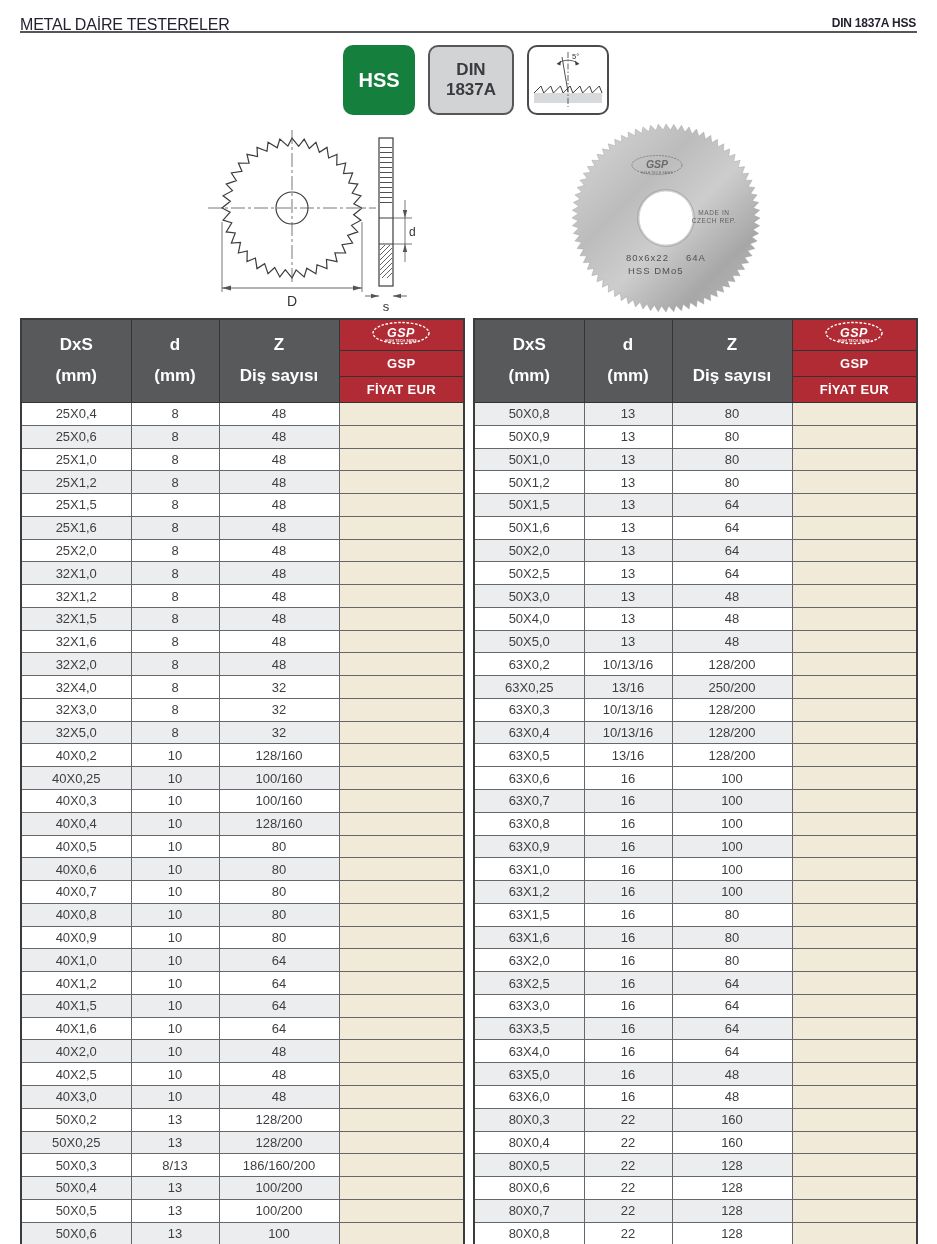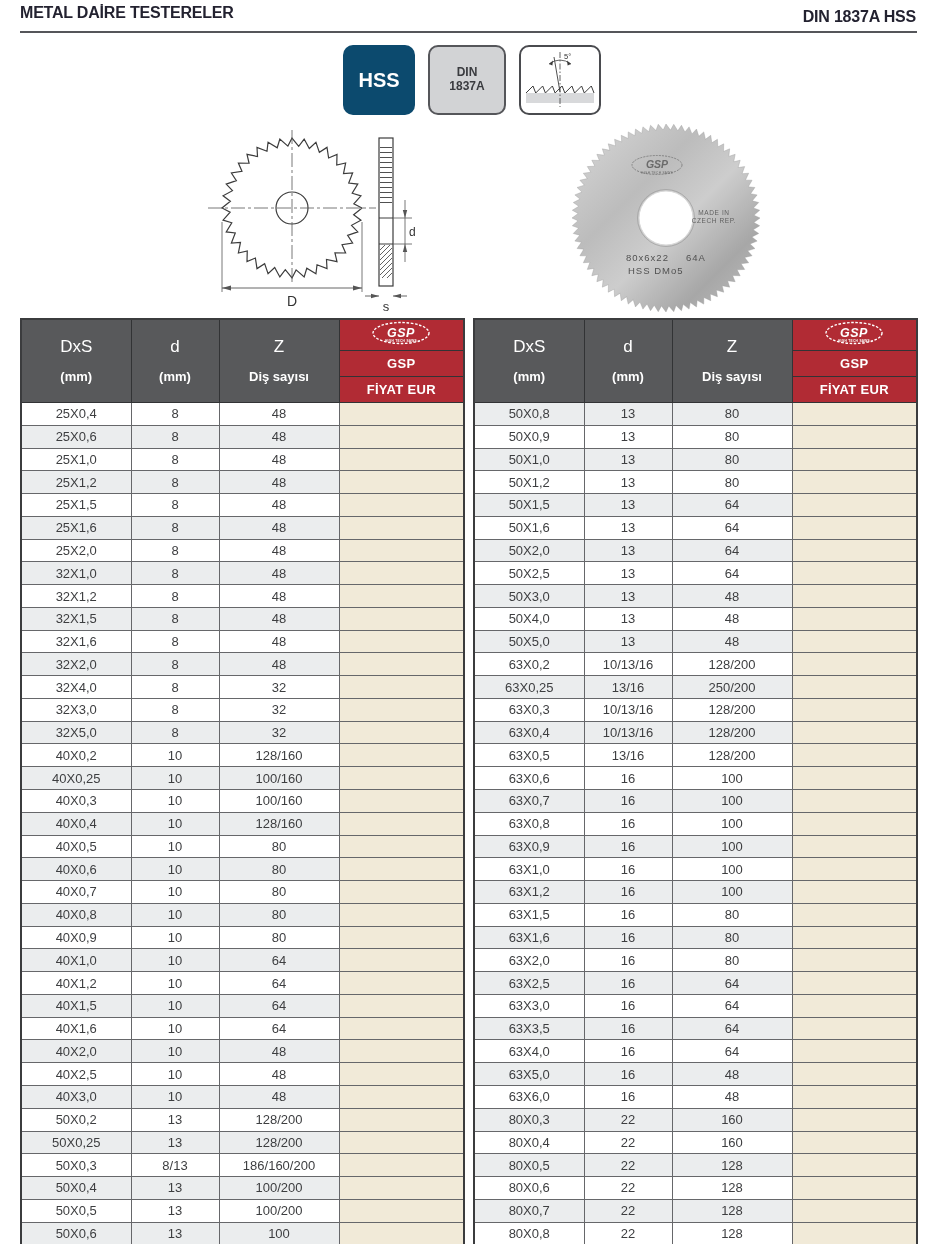--- a/index.html
+++ b/index.html
@@ -1,32 +1,32 @@
 <!DOCTYPE html>
 <html><head>
 <meta charset="utf-8">
 <style>
   html,body{margin:0;padding:0;background:#fff;}
   .page{position:relative;width:937px;height:1244px;background:#ffffff;
         font-family:"Liberation Sans",sans-serif;overflow:hidden;}
 
   
-  .page-title{position:absolute;left:20px;top:4px;font-size:16px;font-weight:bold;
+  .page-title{position:absolute;left:20px;top:16px;font-size:16px;font-weight:normal;
               color:#232230;letter-spacing:-.2px;}
-  .page-std{position:absolute;right:21px;top:8px;font-size:16px;font-weight:bold;
+  .page-std{position:absolute;right:21px;top:16px;font-size:12px;font-weight:bold;
             color:#232230;letter-spacing:-.2px;padding-left:17px;}
   .header-rule{position:absolute;left:20px;width:897px;top:31px;height:2px;background:#55565a;}
 
   
   .badges{position:absolute;left:343px;top:45px;display:flex;gap:13px;}
   .badge{height:70px;border-radius:10px;display:flex;flex-direction:column;
          align-items:center;justify-content:center;box-sizing:border-box;}
-  .badge-hss{width:72px;background:#0c4a6e;color:#fff;font-weight:bold;font-size:20px;}
-  .badge-din{width:78px;background:#d2d3d5;border:2px solid #55565a;color:#3a3b3f;
-             font-weight:bold;font-size:12px;line-height:1.15;text-align:right;}
+  .badge-hss{width:72px;background:#15803d;color:#fff;font-weight:bold;font-size:20px;}
+  .badge-din{width:86px;background:#d2d3d5;border:2px solid #55565a;color:#3a3b3f;
+             font-weight:bold;font-size:17px;line-height:1.15;text-align:right;}
   .badge-angle{width:82px;background:#fff;border:2px solid #4a4b4f;}
 
   
   .fig{position:absolute;}
   .fig-front{left:200px;top:130px;}
   .fig-side{left:365px;top:130px;}
   .fig-photo{left:548px;top:118px;}
   svg text{font-family:"Liberation Sans",sans-serif;}
 
   
@@ -34,22 +34,22 @@
               table-layout:fixed;border:2px solid #3b3c3e;}
   .spec-table.left{left:20px;}
   .spec-table.right{left:473px;}
   .spec-table col.c1{width:110px;}
   .spec-table col.c2{width:88px;}
   .spec-table col.c3{width:120px;}
   .spec-table col.c4{width:125px;}
   .spec-table th,.spec-table td{border:1px solid #66676a;padding:0;text-align:center;}
   .spec-table thead th{border-color:#323335;}
   .th-gray{background:#58595b;color:#fff;vertical-align:middle;}
-  .th-main{font-size:17px;font-weight:normal;line-height:1.1;}
-  .th-sub{font-size:13px;font-weight:bold;margin-top:12px;}
+  .th-main{font-size:17px;font-weight:bold;line-height:1.1;}
+  .th-sub{font-size:17px;font-weight:bold;margin-top:12px;}
   .th-red{background:#b12b34;color:#fff;font-size:13px;font-weight:bold;letter-spacing:.3px;}
   .th-logo{height:30px;}
   .th-mid{height:25px;}
   .spec-table tbody td{height:21.78px;font-size:13px;color:#3d3e40;background:#fff;}
   .spec-table tbody tr.shade td{background:#ebedee;}
   .spec-table tbody td.price,.spec-table tbody tr.shade td.price{background:#f1ead8;}
 </style>
 </head>
 <body>
 

